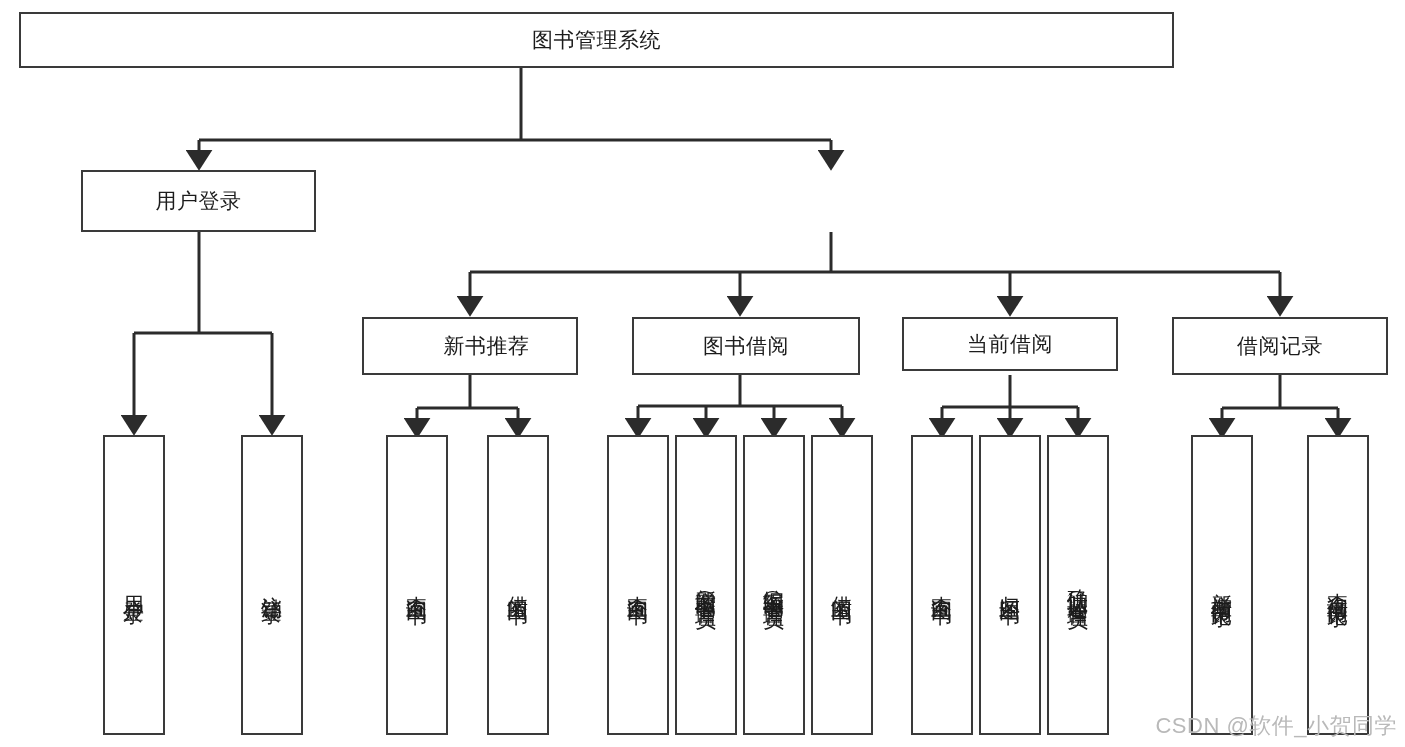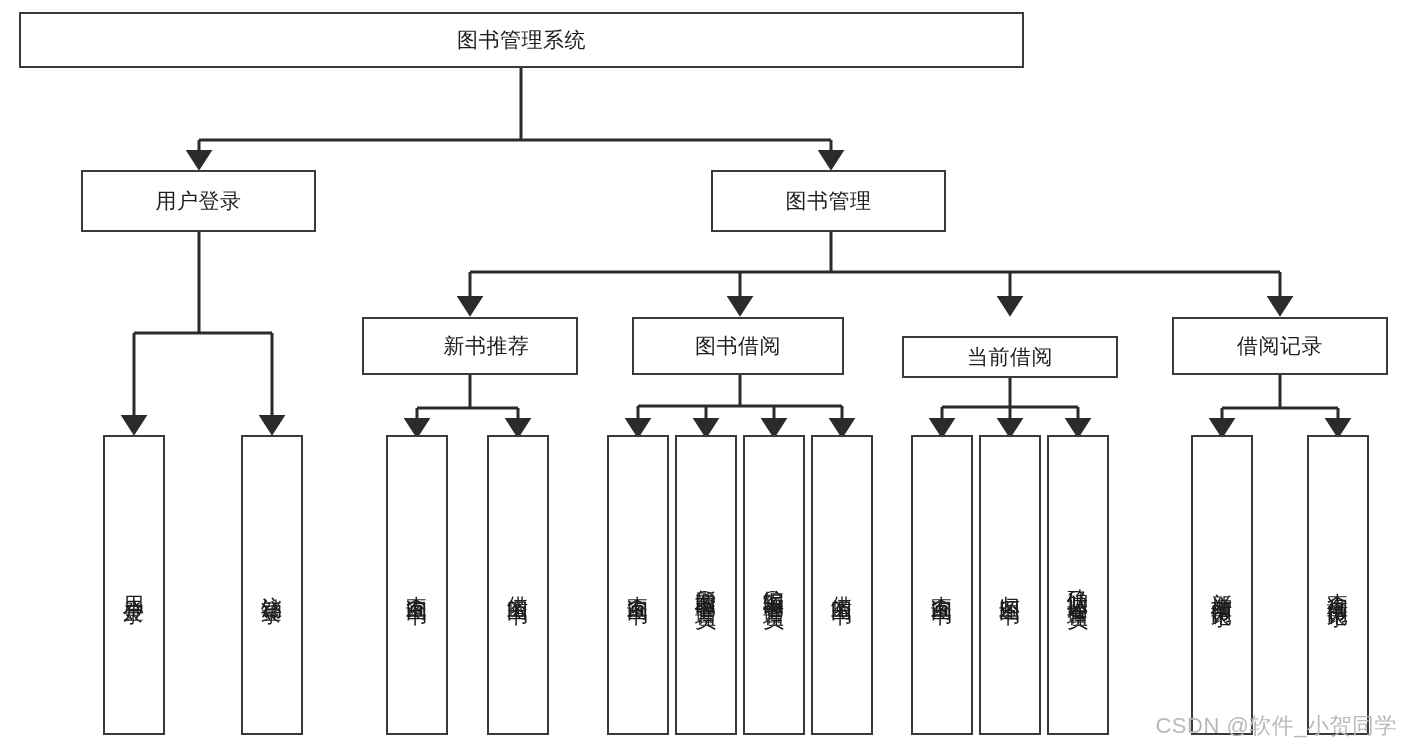--- a/index.html
+++ b/index.html
@@ -113,38 +113,35 @@
       <path d="M1010,407 L1010,428" marker-end="url(#arrow)"></path>
       <path d="M1078,407 L1078,428" marker-end="url(#arrow)"></path>
 
       <path d="M1280,375 L1280,408"></path>
       <path d="M1222,408 L1338,408"></path>
       <path d="M1222,408 L1222,428" marker-end="url(#arrow)"></path>
       <path d="M1338,408 L1338,428" marker-end="url(#arrow)"></path>
     </g>
   </svg>
 
-  <div class="node" style="left:19px; top:12px; width:1005px; height:56px;">
+  <div class="node" style="left:19px; top:12px; width:1155px; height:56px;">
     <span class="label">图书管理系统</span>
   </div>
 
   <div class="node" style="left:81px; top:170px; width:235px; height:62px;">
     <span class="label">用户登录</span>
   </div>
-  <div class="node" style="left:711px; top:170px; width:235px; height:62px;">
-    <span class="label">图书管理</span>
-  </div>
 
   <div class="node" style="left:362px; top:317px; width:216px; height:58px;padding-left:33px;">
     <span class="label">新书推荐</span>
   </div>
-  <div class="node" style="left:632px; top:317px; width:212px; height:58px;">
+  <div class="node" style="left:632px; top:317px; width:228px; height:58px;">
     <span class="label">图书借阅</span>
   </div>
-  <div class="node" style="left:902px; top:336px; width:216px; height:42px;">
+  <div class="node" style="left:902px; top:317px; width:216px; height:54px;">
     <span class="label">当前借阅</span>
   </div>
   <div class="node" style="left:1172px; top:317px; width:216px; height:58px;">
     <span class="label">借阅记录</span>
   </div>
 
   <div class="node vertical" style="left:103px; top:435px; width:62px; height:300px;">
     <span class="label">用户登录</span>
   </div>
   <div class="node vertical" style="left:241px; top:435px; width:62px; height:300px;">

